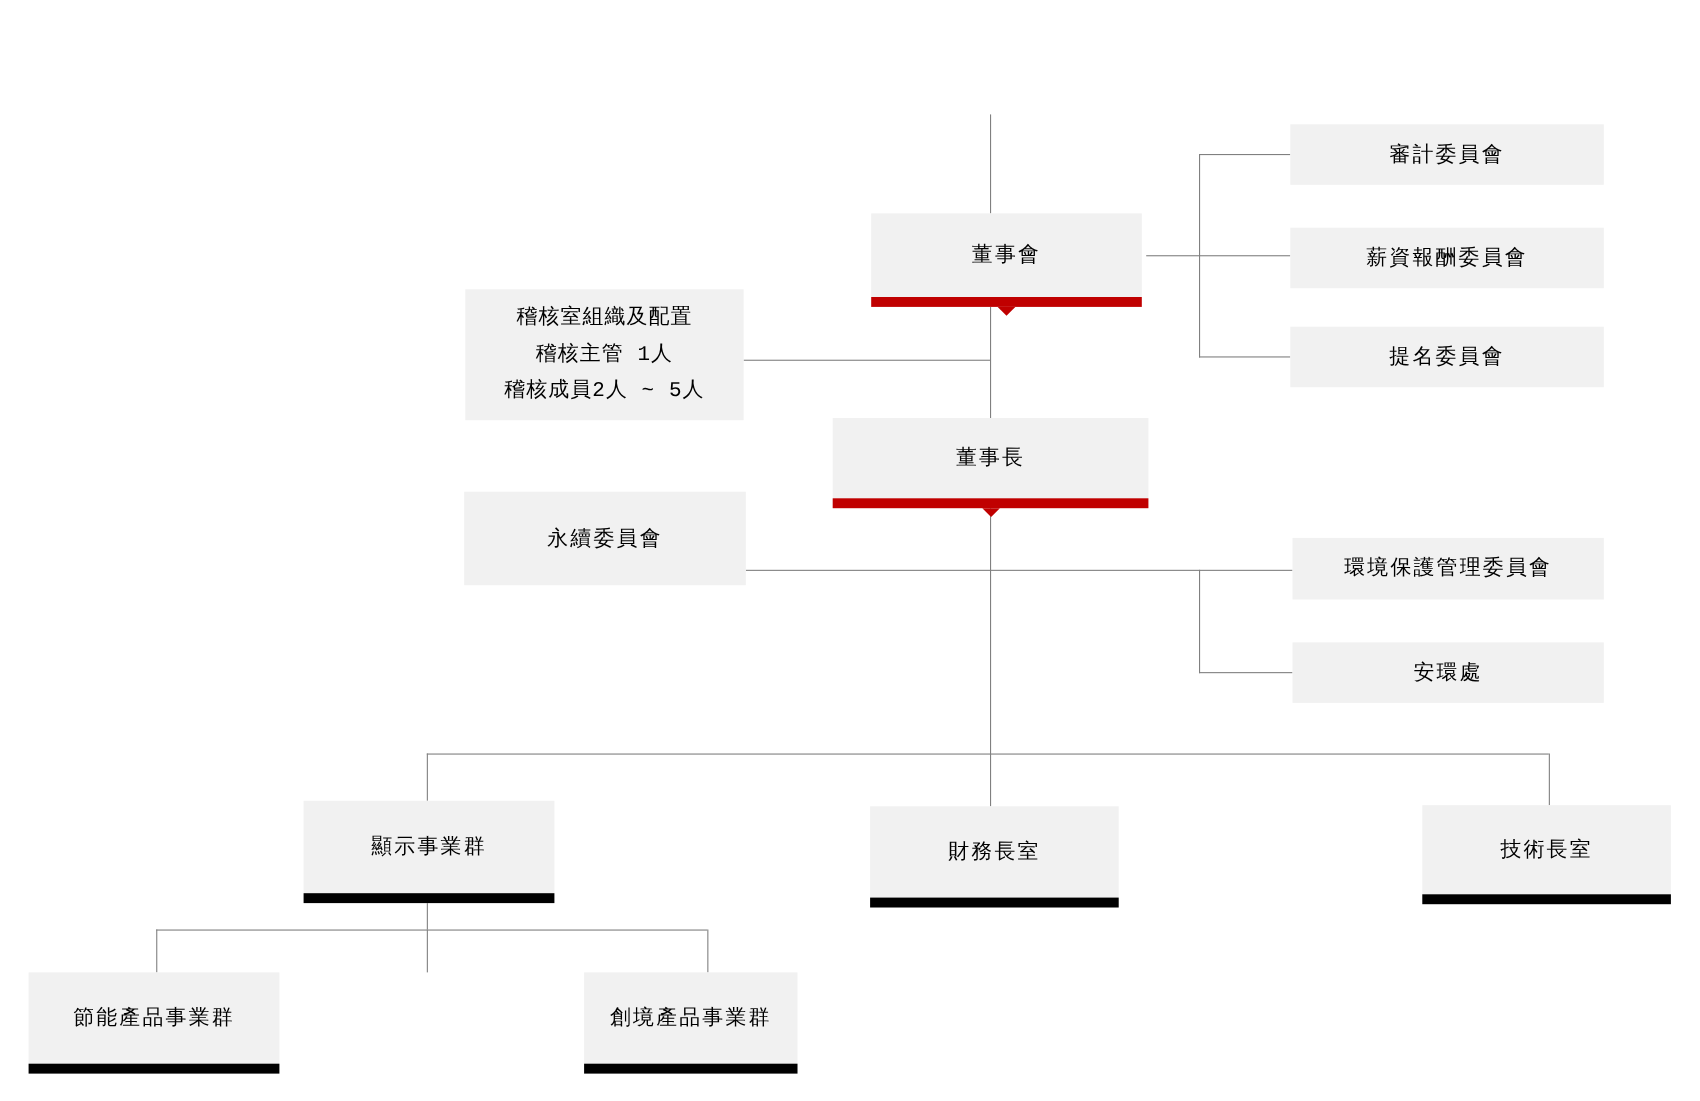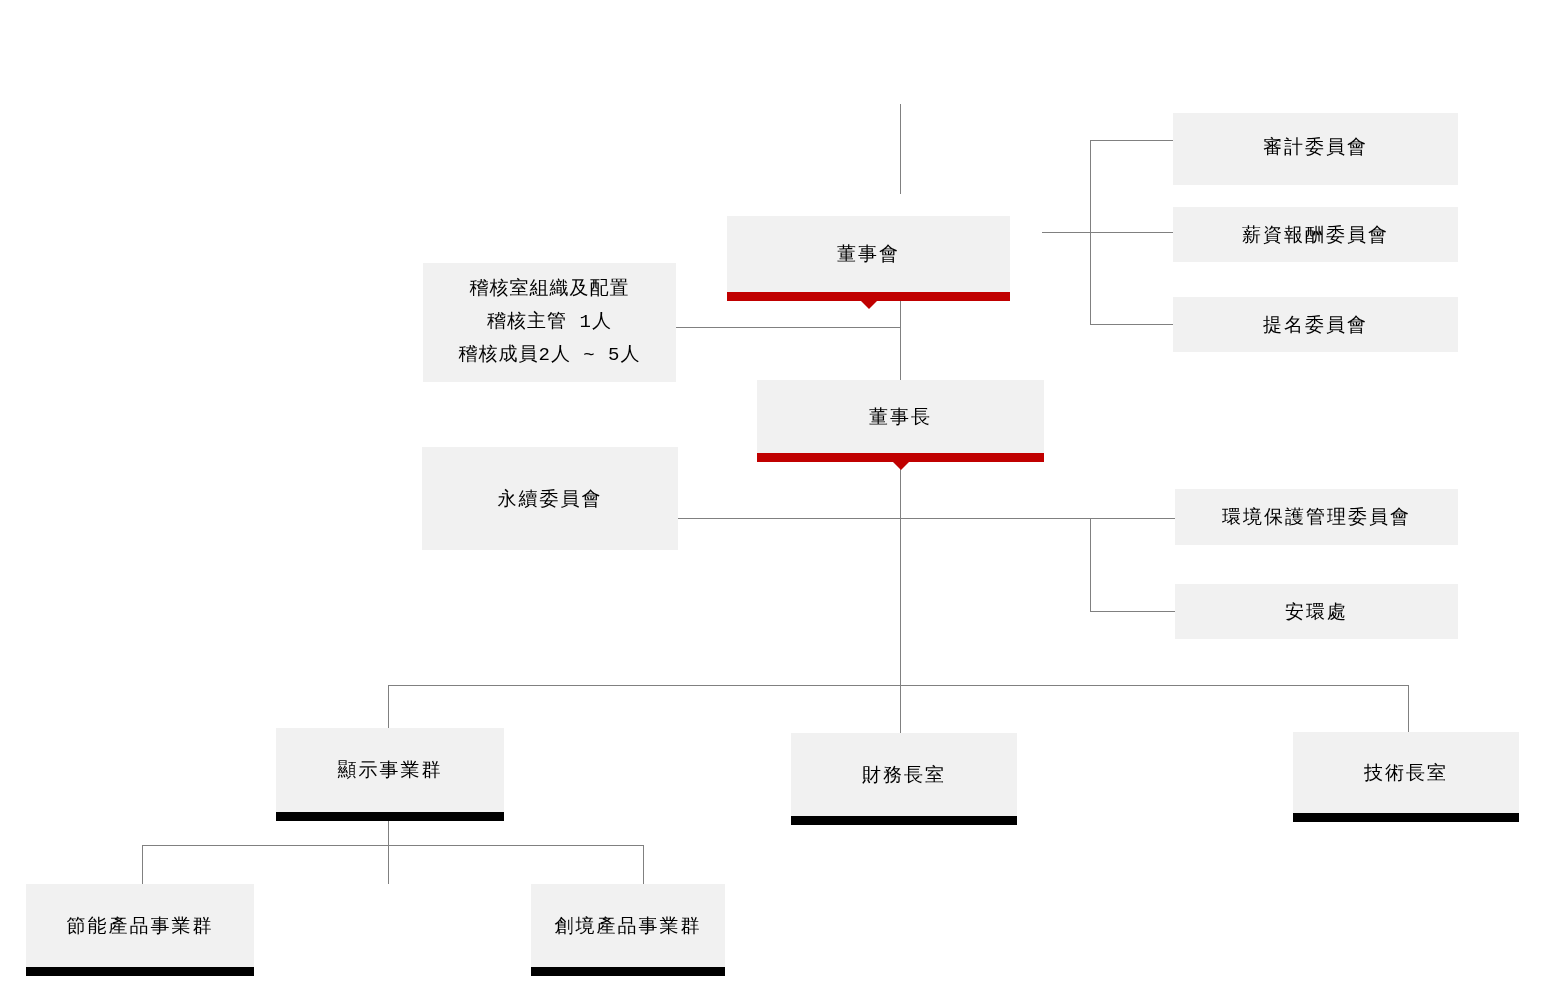--- a/index.html
+++ b/index.html
@@ -64,25 +64,25 @@
   <div class="line" style="left:388px; top:685px; width:1020px; height:1px;"></div>
   <div class="line" style="left:388px; top:685px; width:1px; height:43px;"></div>
   <div class="line" style="left:1408px; top:685px; width:1px; height:47px;"></div>
   <div class="line" style="left:388px; top:821px; width:1px; height:24px;"></div>
   <div class="line" style="left:142px; top:845px; width:501px; height:1px;"></div>
   <div class="line" style="left:142px; top:845px; width:1px; height:39px;"></div>
   <div class="line" style="left:388px; top:845px; width:1px; height:39px;"></div>
   <div class="line" style="left:643px; top:845px; width:1px; height:39px;"></div>
 
 
-  <div class="node red-bar" style="left:727px; top:194px; width:283px; height:76px;margin-top:22px;">
+  <div class="node red-bar" style="left:792px; top:194px; width:246px; height:76px;">
     <span>董事會</span>
   </div>
 
-  <div class="node" style="left:1173px; top:113px; width:285px; height:72px;font-family:Liberation Mono, monospace;">
+  <div class="node" style="left:1173px; top:113px; width:285px; height:55px;">
     <span>審計委員會</span>
   </div>
 
   <div class="node" style="left:1173px; top:207px; width:285px; height:55px;">
     <span>薪資報酬委員會</span>
   </div>
 
   <div class="node" style="left:1173px; top:297px; width:285px; height:55px;">
     <span>提名委員會</span>
   </div>
@@ -90,21 +90,21 @@
   <div class="node multiline" style="left:423px; top:263px; width:253px; height:119px;">
     <span>稽核室組織及配置</span>
     <span>稽核主管 1人</span>
     <span>稽核成員2人 ~ 5人</span>
   </div>
 
   <div class="node red-bar" style="left:757px; top:380px; width:287px; height:73px;">
     <span>董事長</span>
   </div>
 
-  <div class="node" style="left:422px; top:447px; width:256px; height:103px;">
+  <div class="node" style="left:422px; top:447px; width:256px; height:85px;">
     <span>永續委員會</span>
   </div>
 
   <div class="node" style="left:1175px; top:489px; width:283px; height:56px;">
     <span>環境保護管理委員會</span>
   </div>
 
   <div class="node" style="left:1175px; top:584px; width:283px; height:55px;">
     <span>安環處</span>
   </div>

